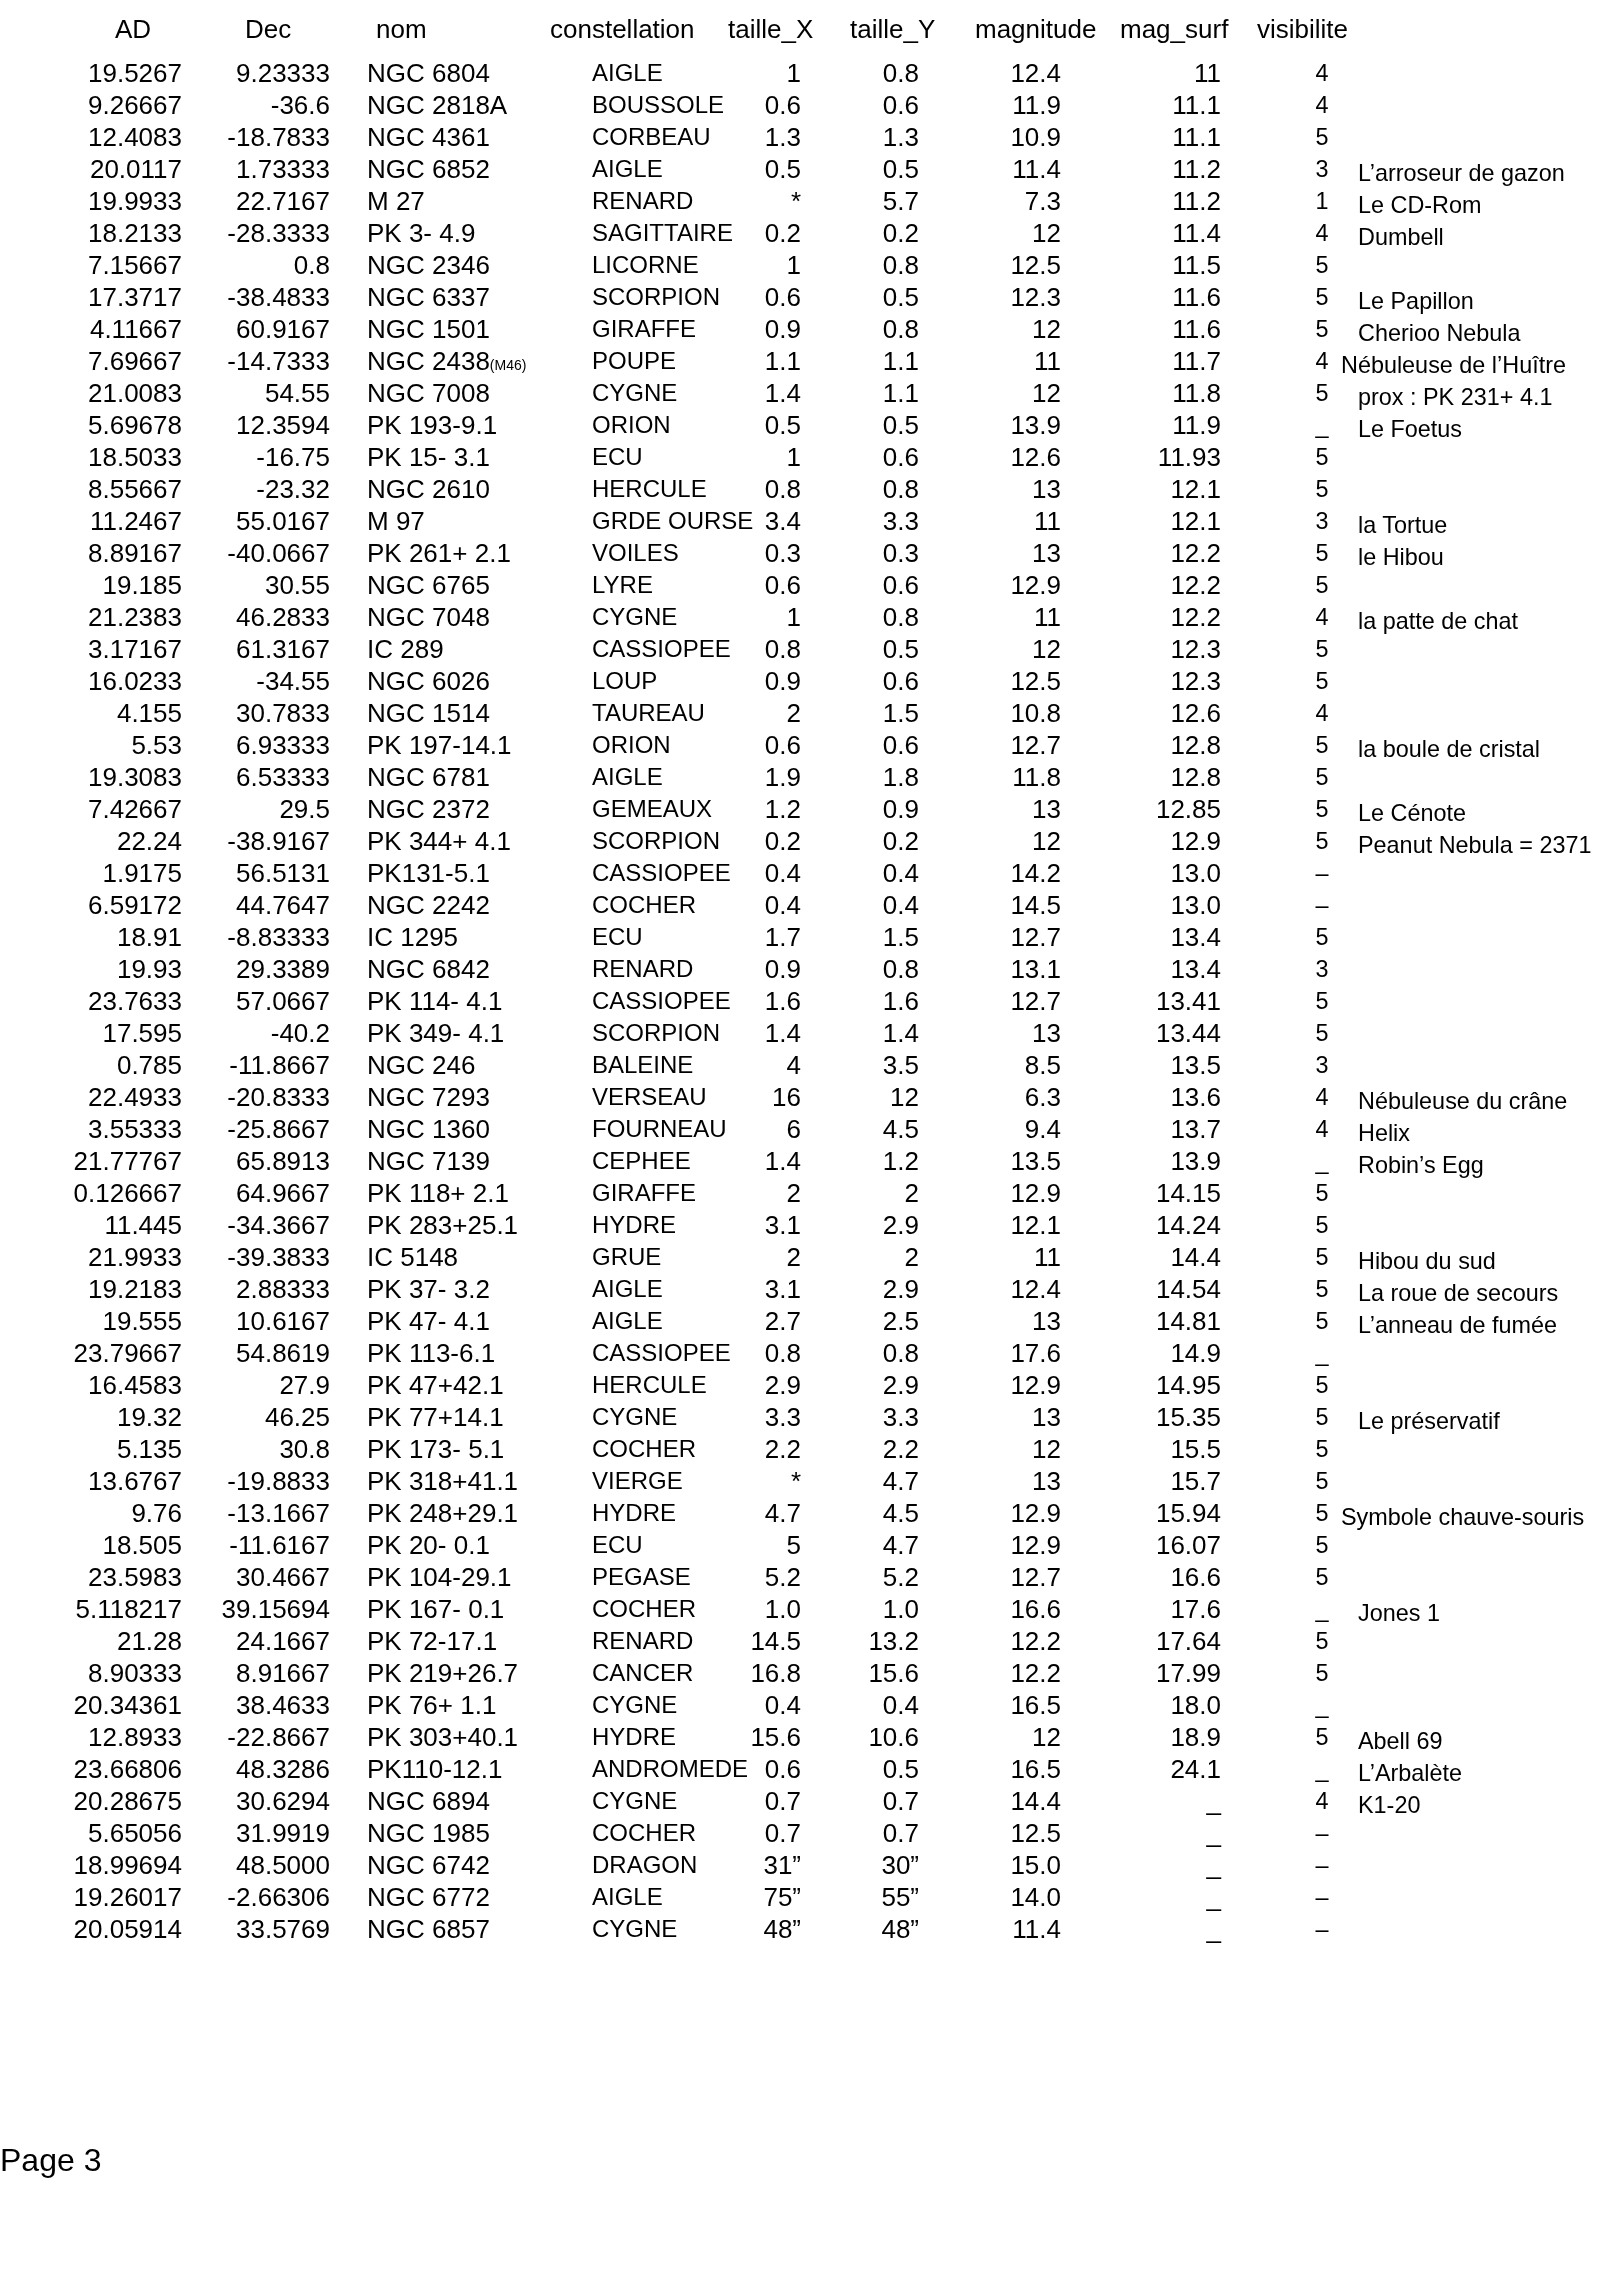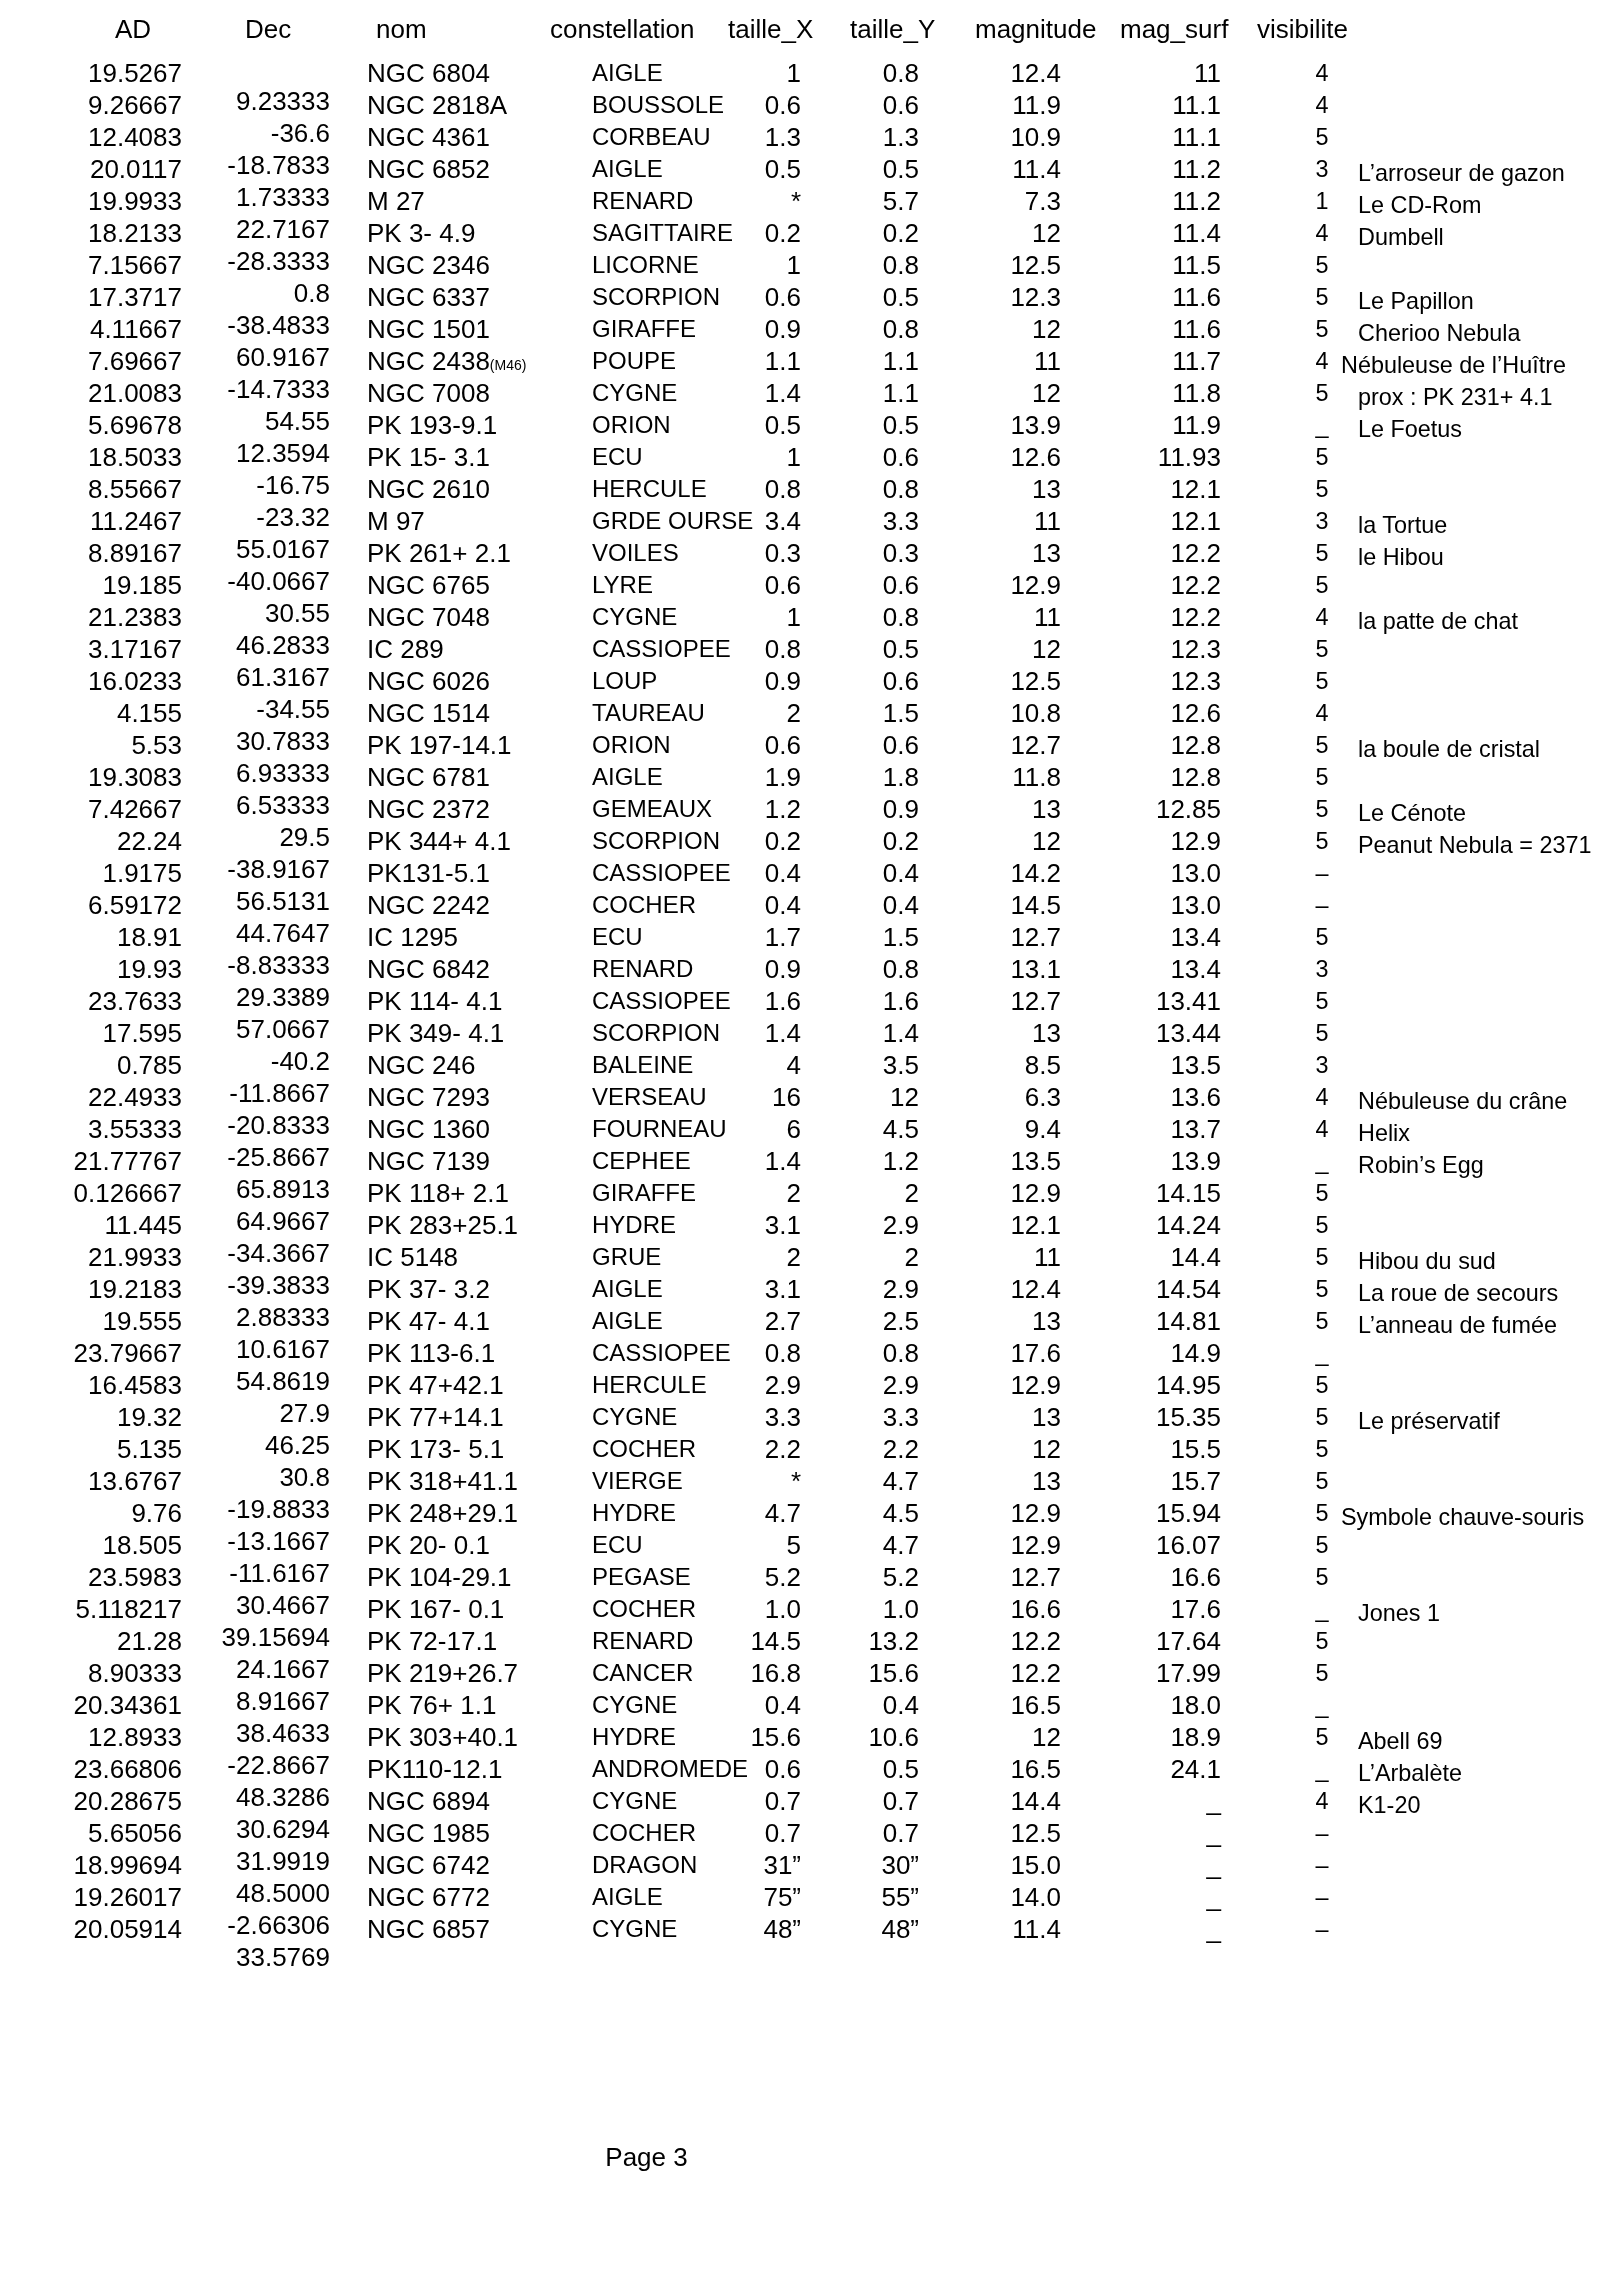--- a/index.html
+++ b/index.html
@@ -10,34 +10,34 @@
     .sheet { position: absolute; left: 0; top: 0; width: 1621px; }
     .hdr {
       position: absolute; top: 14.3px; height: 36px; font-size: 26px;
       font-family: "Liberation Sans", sans-serif; white-space: nowrap;
     }
     .rows { position: absolute; left: 0; top: 57px; width: 1281px; }
     .row { position: relative; height: 32px; }
     .c { position: absolute; top: 0; font-size: 26px; white-space: nowrap; line-height: 32px; }
     .r { text-align: right; }
     .c-ad   { left: 52px;  width: 130px; }
-    .c-dec  { left: 189px; width: 141px; margin-top: 28px; }
+    .c-dec  { left: 189px; width: 141px; }
     .c-nom  { left: 367px; }
     .c-con  { left: 592px; font-family: "Liberation Sans Narrow", "Liberation Sans", sans-serif; font-size: 24px; }
     .c-tx   { left: 749px; width: 52px; }
     .c-ty   { left: 814px; width: 105px; }
     .c-mag  { left: 931px; width: 130px; }
     .c-ms   { left: 1081px; width: 140px; }
     .c-vis  { left: 1309px; width: 26px; text-align: center; font-size: 23.4px; }
     .c-note { left: 1358px; font-size: 23.4px; margin-top: 36px; }
     .c-note.wide { left: 1341px; }
     .nom-suffix { font-size: 14px; }
     .footer {
-      position: absolute; top: 2142px; left: 0; width: 1293px; text-align: center;
-      font-size: 26px;
+      position: absolute; top: 2142px; left: 0; width: 1293px; 
+      font-size: 32px;
     }
   </style>
 </head>
 <body>
 
 <div class="sheet">
   <div>
     <span class="hdr" style="left:115px">AD</span>
     <span class="hdr" style="left:245px">Dec</span>
     <span class="hdr" style="left:376px">nom</span>

